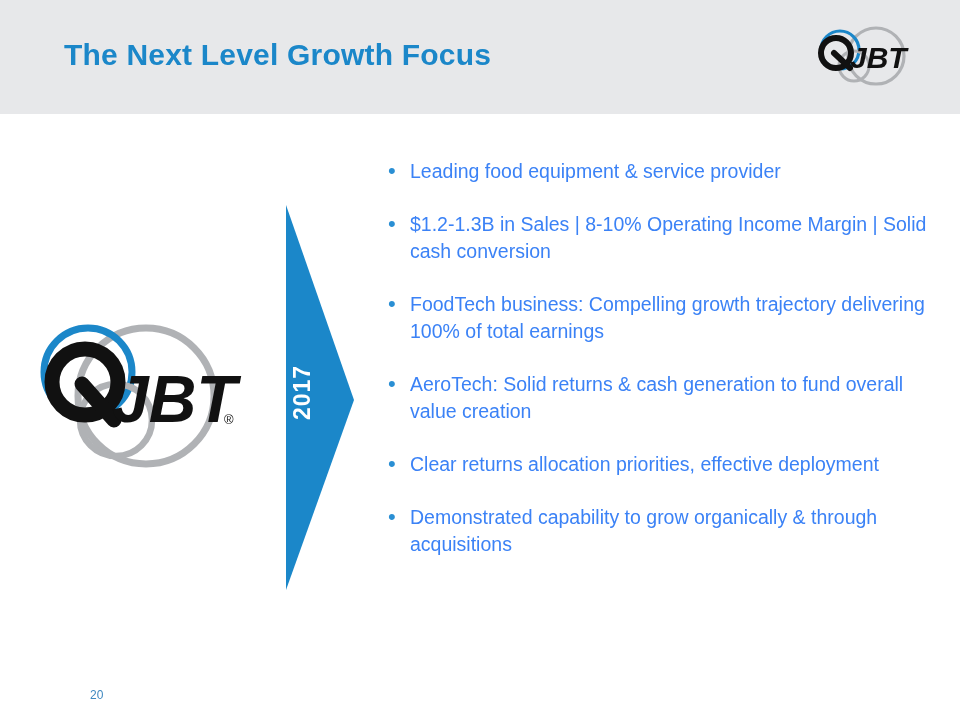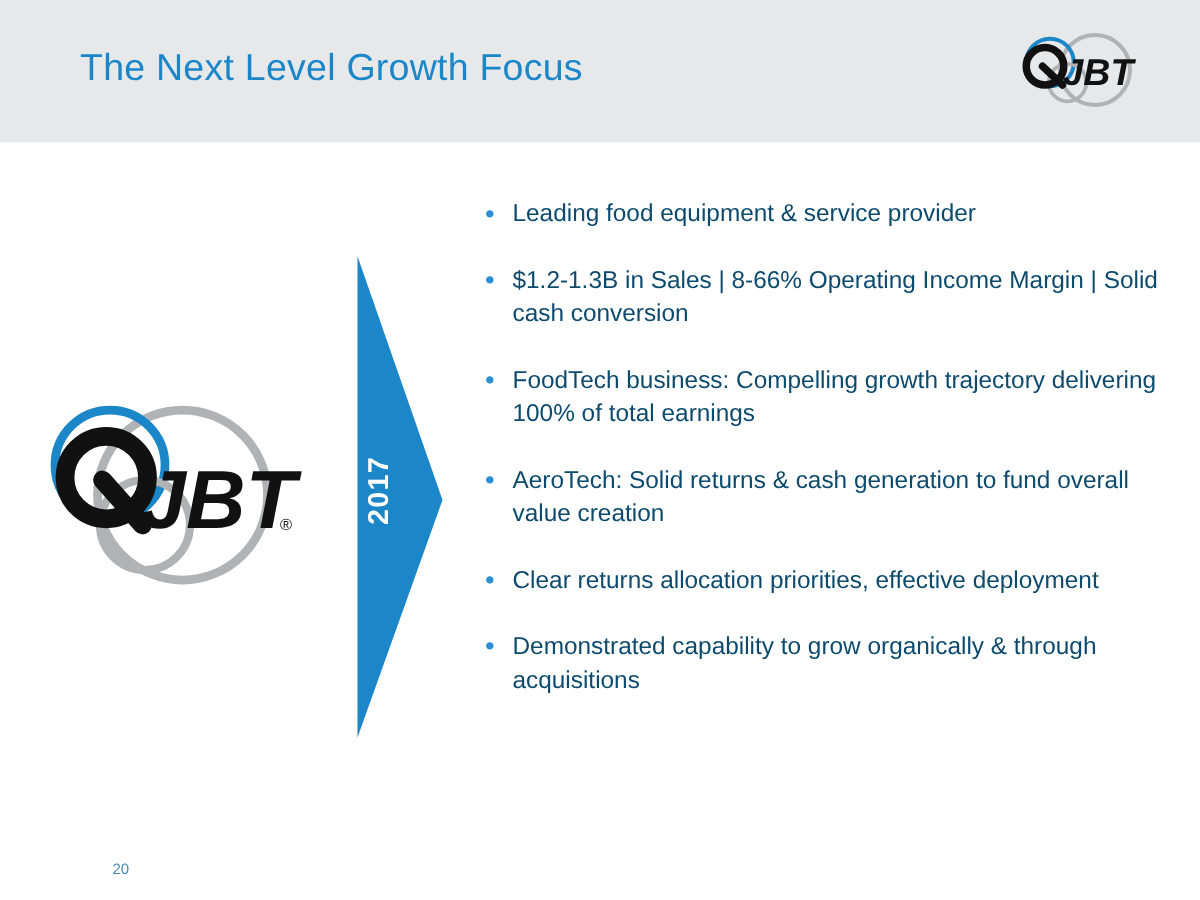--- a/index.html
+++ b/index.html
@@ -35,21 +35,21 @@
     top: 114px;
     width: 960px;
     height: 2px;
     background: #ffffff;
   }
   .slide-title {
     position: absolute;
     left: 64px;
     top: 38px;
     font-size: 30px;
-    font-weight: normal;
+    font-weight: bold;
     color: #1b87c9;
     letter-spacing: 0.2px;
     white-space: nowrap;
   }
   
   .header-logo {
     position: absolute;
     left: 806px;
     top: 20px;
     width: 120px;
@@ -100,21 +100,21 @@
   }
   .bullet-dot {
     color: #2a8fd4;
     font-size: 22px;
     line-height: 26px;
     width: 22px;
     flex: 0 0 22px;
     text-align: left;
   }
   .bullet-text {
-    color: #0c4a6e;
+    color: #3b82f6;
     font-size: 19.5px;
     line-height: 27px;
     flex: 1 1 auto;
   }
   
   .page-number {
     position: absolute;
     left: 58px;
     top: 688px;
     font-size: 12px;
@@ -162,21 +162,21 @@
   </div>
   <div class="arrow-year">2017</div>
 
   <div class="bullets">
     <div class="bullet-row">
       <span class="bullet-dot">•</span>
       <span class="bullet-text">Leading food equipment &amp; service provider</span>
     </div>
     <div class="bullet-row">
       <span class="bullet-dot">•</span>
-      <span class="bullet-text">$1.2-1.3B in Sales | 8-66% Operating Income Margin | Solid cash conversion</span>
+      <span class="bullet-text">$1.2-1.3B in Sales | 8-10% Operating Income Margin | Solid cash conversion</span>
     </div>
     <div class="bullet-row">
       <span class="bullet-dot">•</span>
       <span class="bullet-text">FoodTech business: Compelling growth trajectory delivering 100% of total earnings</span>
     </div>
     <div class="bullet-row">
       <span class="bullet-dot">•</span>
       <span class="bullet-text">AeroTech: Solid returns &amp; cash generation to fund overall value creation</span>
     </div>
     <div class="bullet-row">

